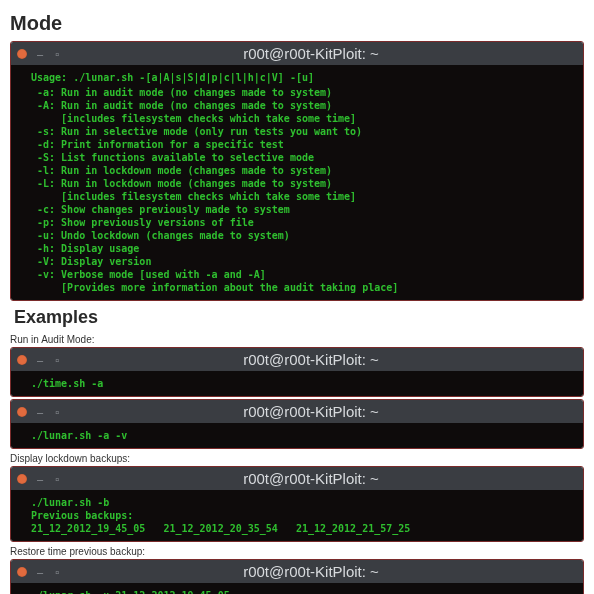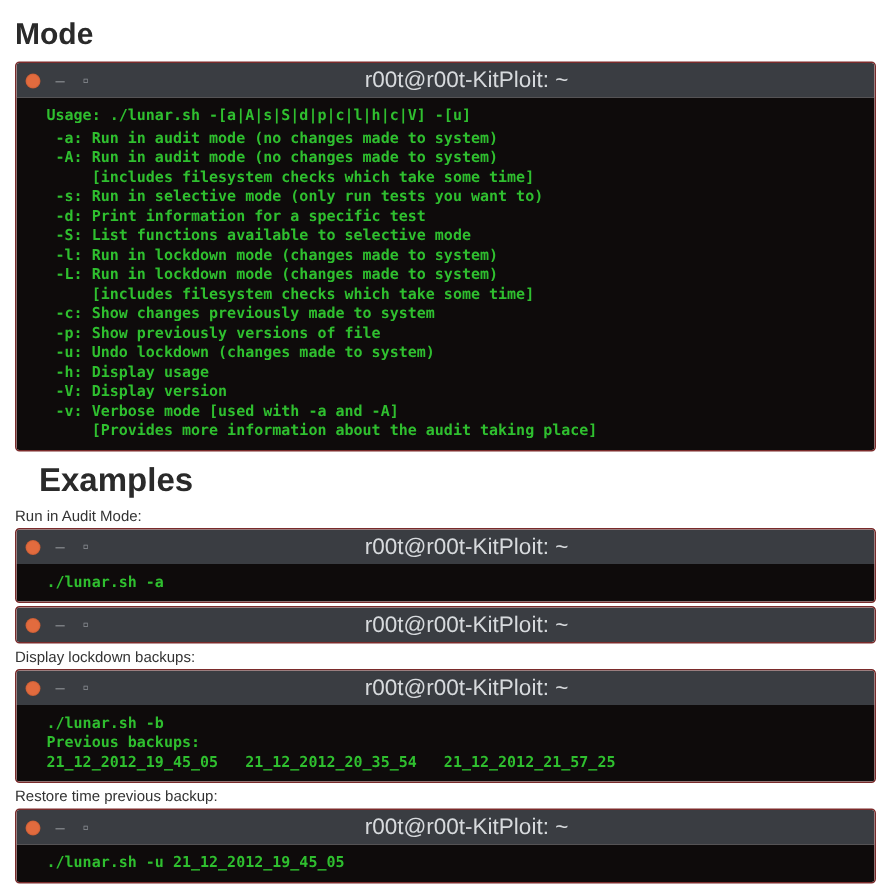--- a/index.html
+++ b/index.html
@@ -1,17 +1,17 @@
 <!DOCTYPE html>
 <html><head>
 <meta charset="utf-8">
 <style>
 body { margin:0; padding:8px 10px; background:#fff; font-family: Arial, Helvetica, sans-serif; color:#222; width:594px; box-sizing:border-box; }
 h2 { margin:4px 0 6px 0; font-size:20px; font-weight:700; color:#2a2a2a; }
-h3 { margin:6px 0 6px 16px; font-size:22px; font-weight:700; color:#2a2a2a; }
+h3 { margin:6px 0 6px 4px; font-size:18px; font-weight:700; color:#2a2a2a; }
 .desc { font-size:10px; color:#333; margin:4px 0 2px 0; }
 .term-block { border:1px solid #7a2b2b; border-radius:3px; overflow:hidden; margin-bottom:2px; }
 .titlebar { background:#3a3d42; display:flex; align-items:center; padding:3px 6px; gap:8px; }
 .btn-close { width:10px; height:10px; border-radius:50%; background:#e26b3e; box-shadow: inset 0 0 1px rgba(0,0,0,.4); }
 .btn-dim { color:#8e9297; font-size:11px; line-height:10px; padding:0 2px; }
 .title-text { color:#d7dadd; font-size:15px; font-family: Arial, sans-serif; flex:1; text-align:center; margin-left:-24px; }
 .term-body { background:#0e0b0b; padding:6px 20px; }
 .term-body pre { margin:0; font-family: "Consolas","DejaVu Sans Mono",monospace; font-size:10px; line-height:13px; color:#2fbf2f; white-space:pre; }
 .term-body pre.bold { font-weight:700; }
 .spacer2 { height:2px; }
@@ -55,29 +55,32 @@
 <div id="examples-container">
     <div class="desc">Run in Audit Mode:</div>
     <div class="term-block">
       <div class="titlebar">
         <span class="btn-close"></span>
         <span class="btn-dim">–</span>
         <span class="btn-dim">▫</span>
         <span class="title-text">r00t@r00t-KitPloit: ~</span>
       </div>
       <div class="term-body">
-        <pre class="bold">./lunar.sh -a</pre>
+        <pre class="bold">./time.sh -a</pre>
       </div>
     </div>
     <div class="term-block">
       <div class="titlebar">
         <span class="btn-close"></span>
         <span class="btn-dim">–</span>
         <span class="btn-dim">▫</span>
         <span class="title-text">r00t@r00t-KitPloit: ~</span>
+      </div>
+      <div class="term-body">
+        <pre class="bold">./lunar.sh -a -v</pre>
       </div>
     </div>
     <div class="desc">Display lockdown backups:</div>
     <div class="term-block">
       <div class="titlebar">
         <span class="btn-close"></span>
         <span class="btn-dim">–</span>
         <span class="btn-dim">▫</span>
         <span class="title-text">r00t@r00t-KitPloit: ~</span>
       </div>

